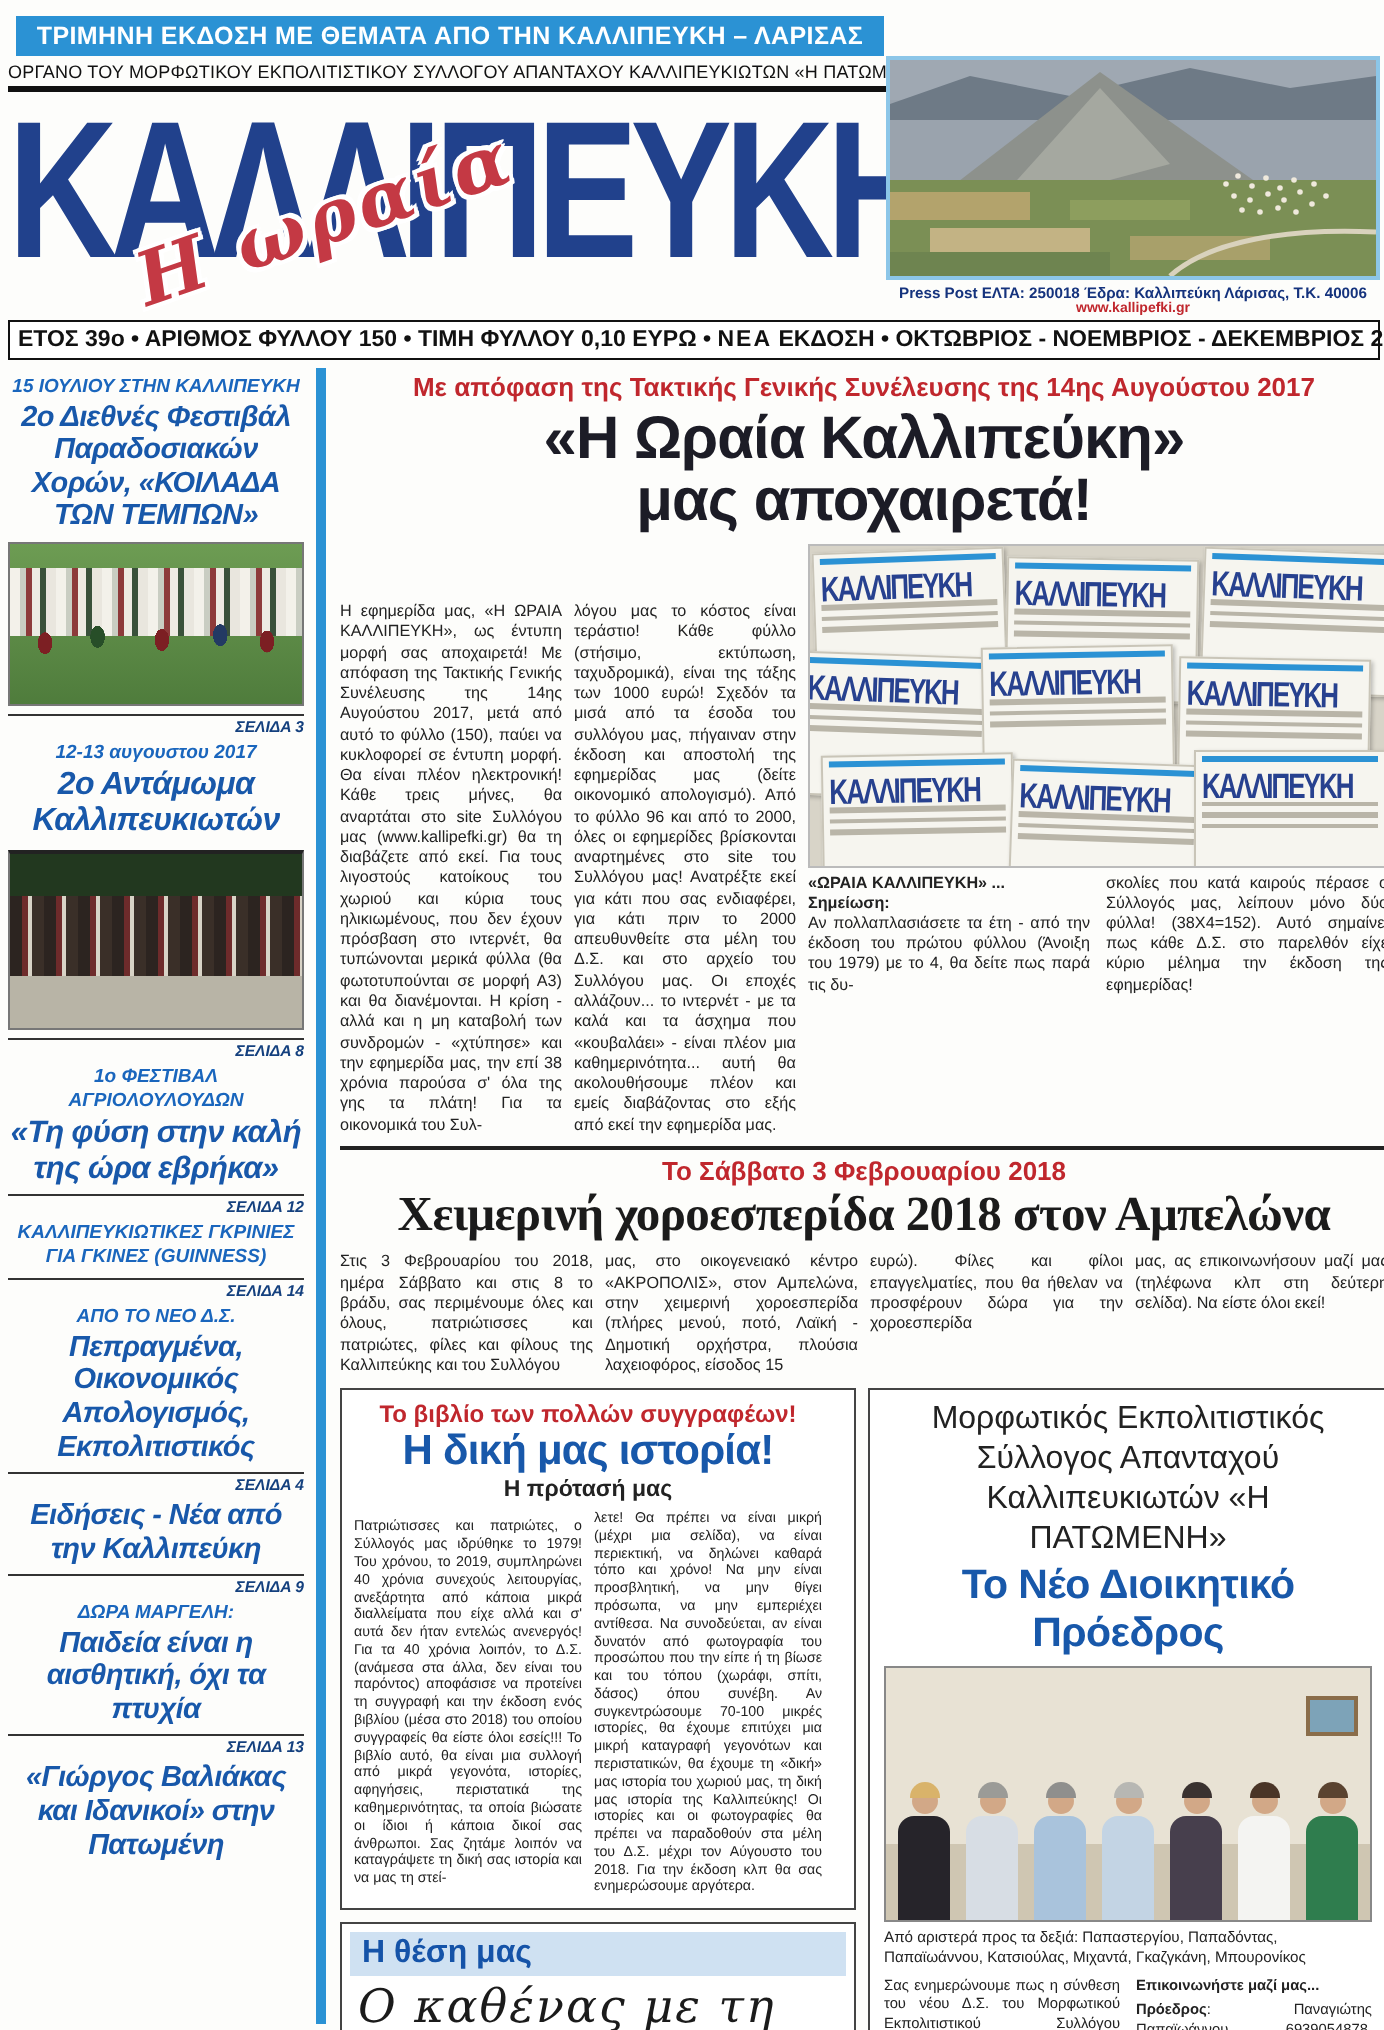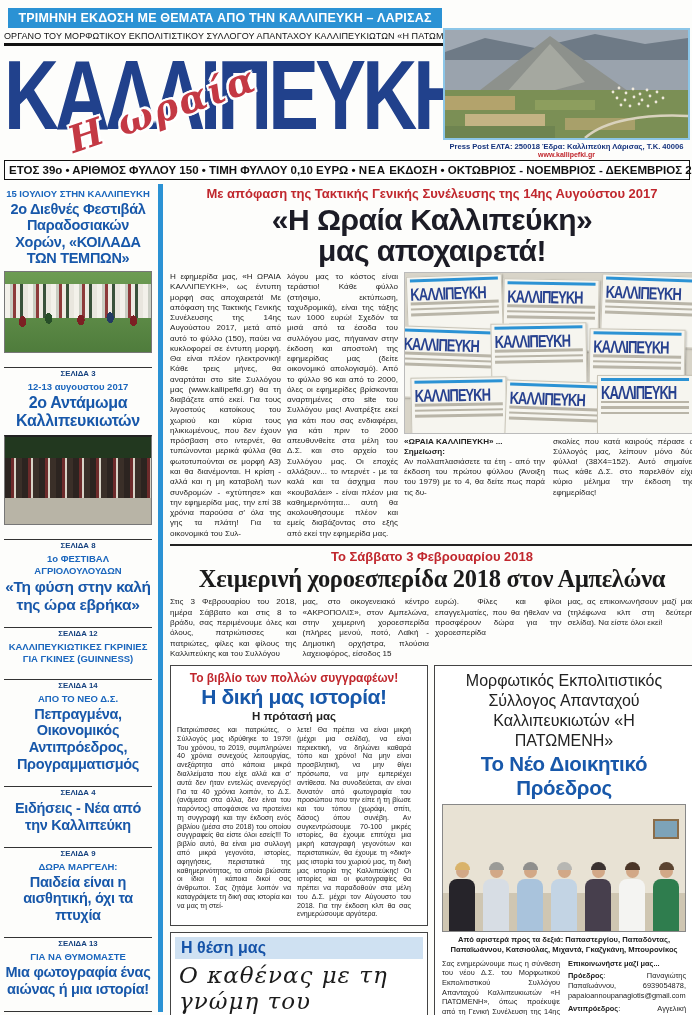--- a/index.html
+++ b/index.html
@@ -36,48 +36,48 @@
     background:#fff; white-space:nowrap;}
   .issueline b{font-weight:800; letter-spacing:1px;}
 
   
   .bodywrap{display:flex; height:828px;}
   .sidebar{width:152px; flex:0 0 152px; padding:4px 2px 0 2px;}
   .vsep{width:5px; flex:0 0 5px; background:var(--bar-blue); margin:0 3px 0 4px;}
   .main{flex:1; padding:2px 2px 0 4px; position:relative;}
 
   
-  .sb-item{text-align:center; margin-bottom:3px;}
+  .sb-item{text-align:center; margin-bottom:3px;font-style:italic;}
   .sb-kicker{color:#1a66bd; font-weight:bold; font-size:9.5px; line-height:1.25; margin-bottom:1px;}
   .sb-title{color:var(--side-blue); font-weight:bold; font-size:14.5px; line-height:1.14; letter-spacing:-.3px;}
   .sb-photo{width:100%; height:82px; margin-top:4px; border:1px solid #777;}
   .sb-photo.festival{background:
     radial-gradient(6px 9px at 12% 62%, #7c1f23 60%, transparent 61%),
     radial-gradient(6px 9px at 30% 58%, #274e28 60%, transparent 61%),
     radial-gradient(6px 9px at 52% 60%, #7c1f23 60%, transparent 61%),
     radial-gradient(6px 9px at 72% 57%, #233a63 60%, transparent 61%),
     radial-gradient(6px 9px at 88% 61%, #7c1f23 60%, transparent 61%),
     repeating-linear-gradient(90deg,#f3f1ea 0 5px,#c9cdc2 5px 8px,#8d3a3a 8px 11px,#edeae2 11px 15px,#39513a 15px 18px,#e9e6de 18px 23px),
     linear-gradient(#6d9c53,#4f7c3c);
     background-size:100% 100%,100% 100%,100% 100%,100% 100%,100% 100%,100% 34px,100% 100%;
     background-position:0 0,0 0,0 0,0 0,0 0,0 26%,0 0; background-repeat:no-repeat;}
   .sb-photo.dance{height:90px; background:
     repeating-linear-gradient(90deg,#2c2420 0 6px,#6e2b2b 6px 9px,#d8d3c6 9px 11px,#3a2f28 11px 17px),
     linear-gradient(#22381f 0 38%, #5c6152 38% 62%, #b8b4a6 62% 100%);
     background-size:100% 40px,100% 100%; background-position:0 45%,0 0; background-repeat:no-repeat;}
-  .sb-pageline{border-top:1.2px solid #333; margin-top:14px; padding-top:1px;
-    font-size:7.8px; font-weight:bold; color:#14407e;}
+  .sb-pageline{border-top:1.2px solid #333; margin-top:4px; padding-top:1px;
+    text-align:right; font-size:7.8px; font-weight:bold; color:#14407e;}
 
   
   .kicker-red{color:var(--red); font-weight:bold; font-size:13px; text-align:center; line-height:1.2;}
   .lead-headline{color:var(--dark); font-weight:bold; font-size:30px; line-height:1.04;
     text-align:center; letter-spacing:-.5px; margin:2px 0 6px 0;}
   .lead-body{display:flex; gap:6px;}
   .lead-text{display:flex; gap:6px; width:228px; flex:0 0 228px;}
-  .newscol{flex:1; font-size:8.1px; line-height:1.27; text-align:justify; color:#222;}
+  .newscol{flex:1; font-size:8.1px; line-height:1.27; text-align:justify; color:#222;margin-top:29px;}
   .lead-right{flex:1;}
   .collage{position:relative; width:100%; height:162px; background:#d8d4c8; overflow:hidden; border:1px solid #bbb;}
   .mini{position:absolute; width:96px; height:72px; background:#f6f5ef; border:1px solid #c9c5b8;
     padding:2px 3px; overflow:hidden; box-shadow:1px 1px 2px rgba(0,0,0,.25);}
   .mini-bar{height:3px; background:var(--bar-blue); margin-bottom:2px;}
   .mini-title{color:#27418f; font-weight:bold; font-size:13px; letter-spacing:-1px;
     transform:scale(1,1.35); transform-origin:left top; white-space:nowrap;}
   .mini-line{height:2.5px; background:#b9b5a8; margin-top:3px;}
   .lead-caption{display:flex; gap:8px; margin-top:3px;}
   .lead-caption .c{flex:1; font-size:8.1px; line-height:1.25; text-align:justify;}
@@ -92,21 +92,21 @@
   .dance-col{flex:1; font-size:8.1px; line-height:1.27; text-align:justify;}
 
   
   .bottomrow{display:flex; gap:6px; margin-top:6px; align-items:flex-start;}
   .leftstack{width:258px; flex:0 0 258px;}
   .box{border:1.3px solid #444; background:#fff;}
   .bookbox{padding:5px 16px 6px 6px;}
   .book-kicker{color:var(--red); font-weight:bold; font-size:12px; text-align:center;}
   .book-title{color:var(--side-blue); font-weight:bold; font-size:21px; text-align:center; letter-spacing:-.4px;}
   .book-sub{font-weight:bold; font-size:11.5px; text-align:center; margin:1px 0 4px 0;}
-  .book-cols{display:flex; gap:6px;}
+  .book-cols{display:flex; gap:6px;align-items:center;}
   .book-col{flex:1; font-size:7.1px; line-height:1.24; text-align:justify;}
 
   .posbox{margin-top:6px; padding:5px 6px 6px 6px;}
   .pos-band{background:var(--band); padding:2px 6px; margin:-1px -2px 3px -2px;}
   .pos-band span{color:#1553a8; font-weight:bold; font-size:16px;}
   .pos-title{font-family:"DejaVu Serif", serif; font-style:italic; font-size:23px;
     color:#1b1b1b; margin:2px 0 5px 2px; letter-spacing:1px;}
   .pos-cols{display:flex; gap:8px;}
   .pos-col{flex:1; font-size:8.3px; line-height:1.3; text-align:justify;}
 
@@ -115,21 +115,21 @@
   .board-title{color:var(--side-blue); font-weight:bold; font-size:20.5px; text-align:center;
     letter-spacing:-.3px; margin:1px 0 4px 0;}
   .board-photo{position:relative; width:100%; height:128px; border:1px solid #888;
     background:linear-gradient(#e8e2d4 0 70%, #cfc6b2 70% 100%); overflow:hidden;
     display:flex; align-items:flex-end; justify-content:center; gap:4px; padding:0 4px;}
   .frame{position:absolute; right:6px; top:14px; width:26px; height:20px; background:#7da3b8; border:2px solid #8a6d4a;}
   .person{position:relative; width:30px; display:flex; flex-direction:column; align-items:center;}
   .head{width:13px; height:13px; border-radius:50%; background:#d2a887; position:relative;}
   .hair{position:absolute; top:-3px; left:-1px; width:15px; height:8px; border-radius:8px 8px 0 0;}
   .torso{width:26px; height:52px; border-radius:8px 8px 0 0; margin-top:1px;}
-  .board-cap{font-size:7.6px; font-weight:bold; text-align:center; line-height:1.3; margin:3px 0 4px 0;}
+  .board-cap{font-size:7.6px; font-weight:normal; text-align:left; line-height:1.3; margin:3px 0 4px 0;}
   .board-cols{display:flex; gap:8px;}
   .board-col{flex:1; font-size:7.4px; line-height:1.3; text-align:justify;}
   .board-col .para{margin-bottom:4px;}
   .role{margin-bottom:2px;}
   .role b{font-weight:bold;}
   .contact{margin-bottom:4px;}
   .c-head{font-weight:bold; margin-bottom:3px;}
 </style>
 </head>
 <body>
@@ -204,36 +204,31 @@
           <div class="sb-kicker">1ο ΦΕΣΤΙΒΑΛ ΑΓΡΙΟΛΟΥΛΟΥΔΩΝ</div>
           <div class="sb-title" style="font-size: 15.5px;">«Τη φύση στην καλή της ώρα εβρήκα»</div>
           <div class="sb-pageline">ΣΕΛΙΔΑ 12</div>
         </div>
         <div class="sb-item">
           <div class="sb-kicker">ΚΑΛΛΙΠΕΥΚΙΩΤΙΚΕΣ ΓΚΡΙΝΙΕΣ ΓΙΑ ΓΚΙΝΕΣ (GUINNESS)</div>
           <div class="sb-pageline">ΣΕΛΙΔΑ 14</div>
         </div>
         <div class="sb-item">
           <div class="sb-kicker">ΑΠΟ ΤΟ ΝΕΟ Δ.Σ.</div>
-          <div class="sb-title">Πεπραγμένα, Οικονομικός Αντιπρόεδρος, Προγραμματισμός</div>
+          <div class="sb-title">Πεπραγμένα, Οικονομικός Απολογισμός, Εκπολιτιστικός</div>
           <div class="sb-pageline">ΣΕΛΙΔΑ 4</div>
         </div>
         <div class="sb-item">
           <div class="sb-title">Ειδήσεις - Νέα από την Καλλιπεύκη</div>
           <div class="sb-pageline">ΣΕΛΙΔΑ 9</div>
         </div>
         <div class="sb-item">
           <div class="sb-kicker">ΔΩΡΑ ΜΑΡΓΕΛΗ:</div>
           <div class="sb-title">Παιδεία είναι η αισθητική, όχι τα πτυχία</div>
           <div class="sb-pageline">ΣΕΛΙΔΑ 13</div>
-        </div>
-        <div class="sb-item">
-          <div class="sb-kicker">ΓΙΑ ΝΑ ΘΥΜΟΜΑΣΤΕ</div>
-          <div class="sb-title">Μια φωτογραφία ένας αιώνας ή μια ιστορία!</div>
-          <div class="sb-pageline">ΣΕΛΙΔΑ 15</div>
         </div>
         <div class="sb-item">
           <div class="sb-title">«Γιώργος Βαλιάκας και Ιδανικοί» στην Πατωμένη</div>
         </div>
       </aside>
     <div class="vsep"></div>
 
     <main class="main">
 
       <div class="kicker-red">Με απόφαση της Τακτικής Γενικής Συνέλευσης της 14ης Αυγούστου 2017</div>

